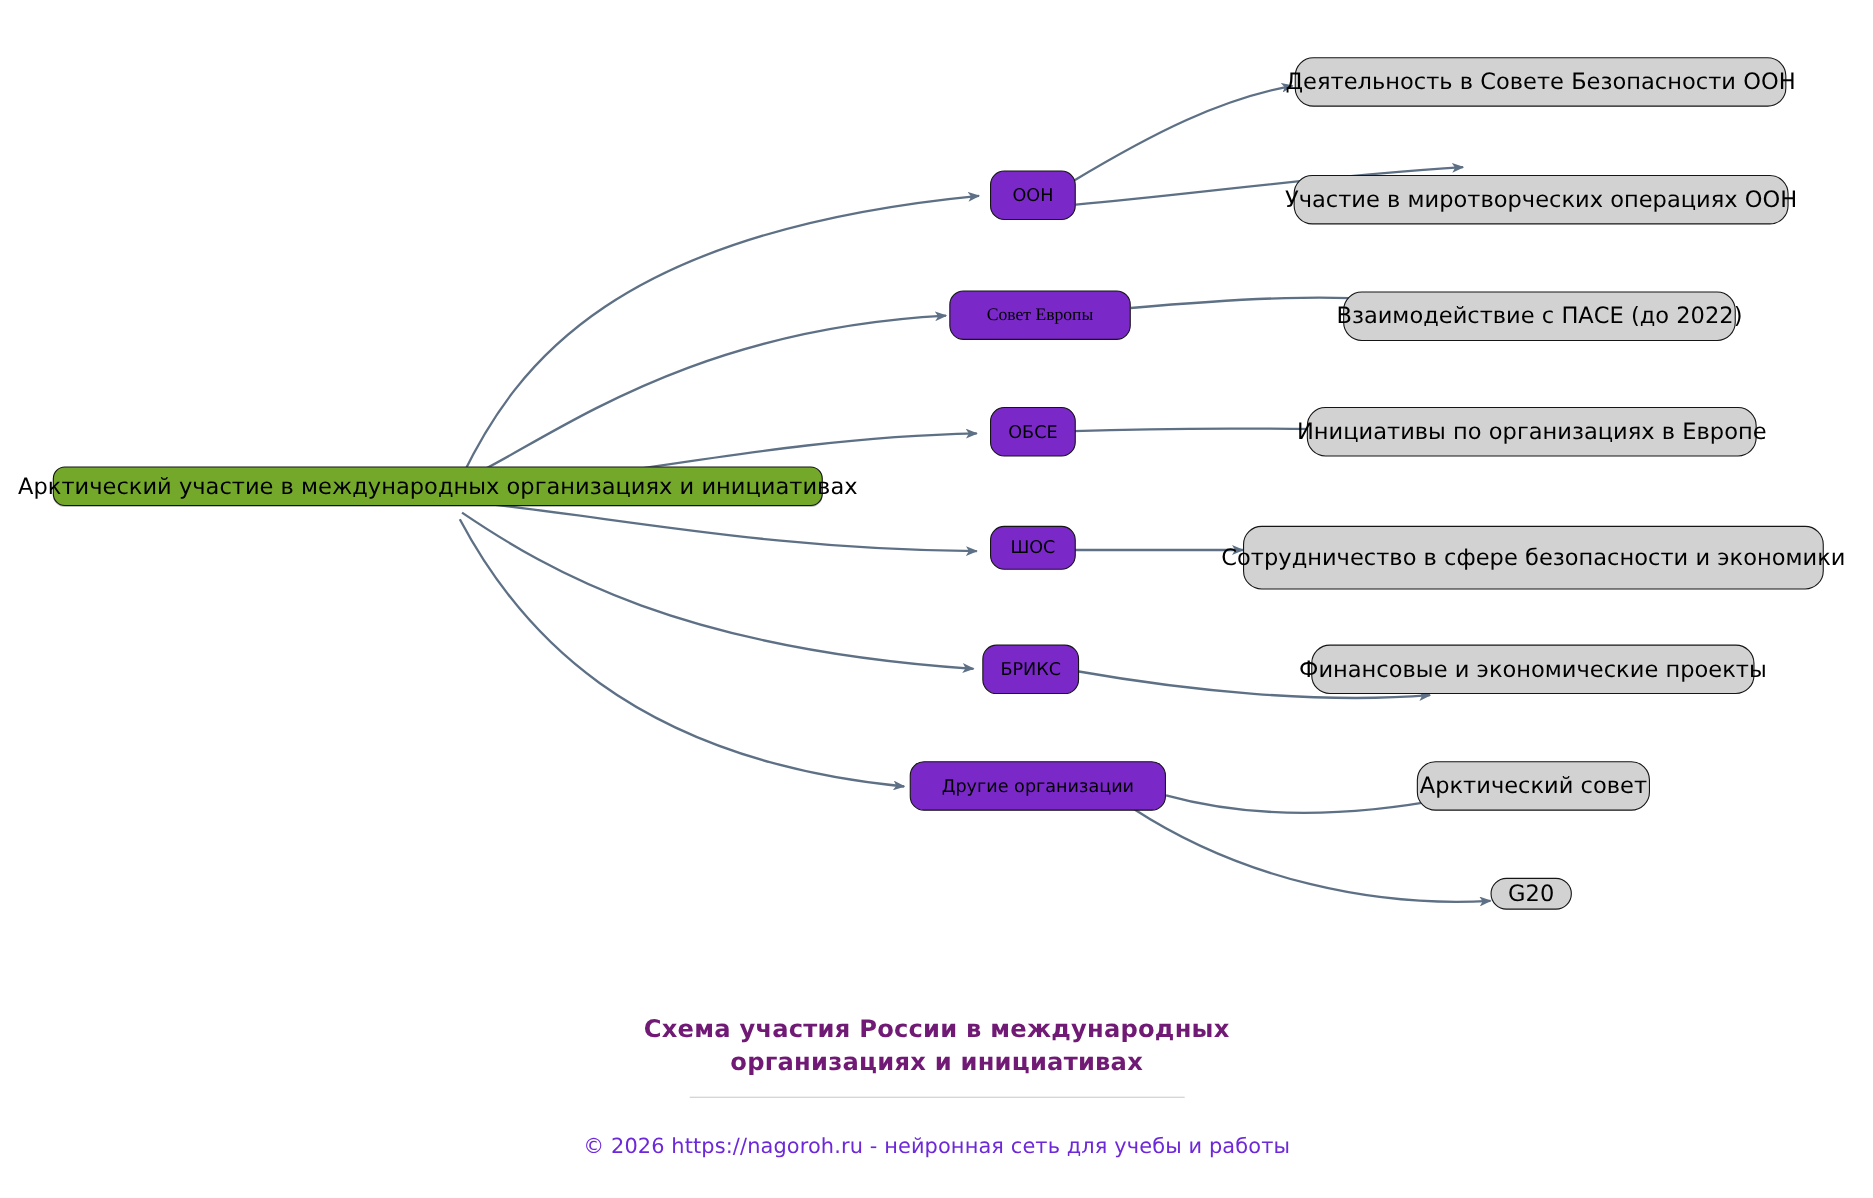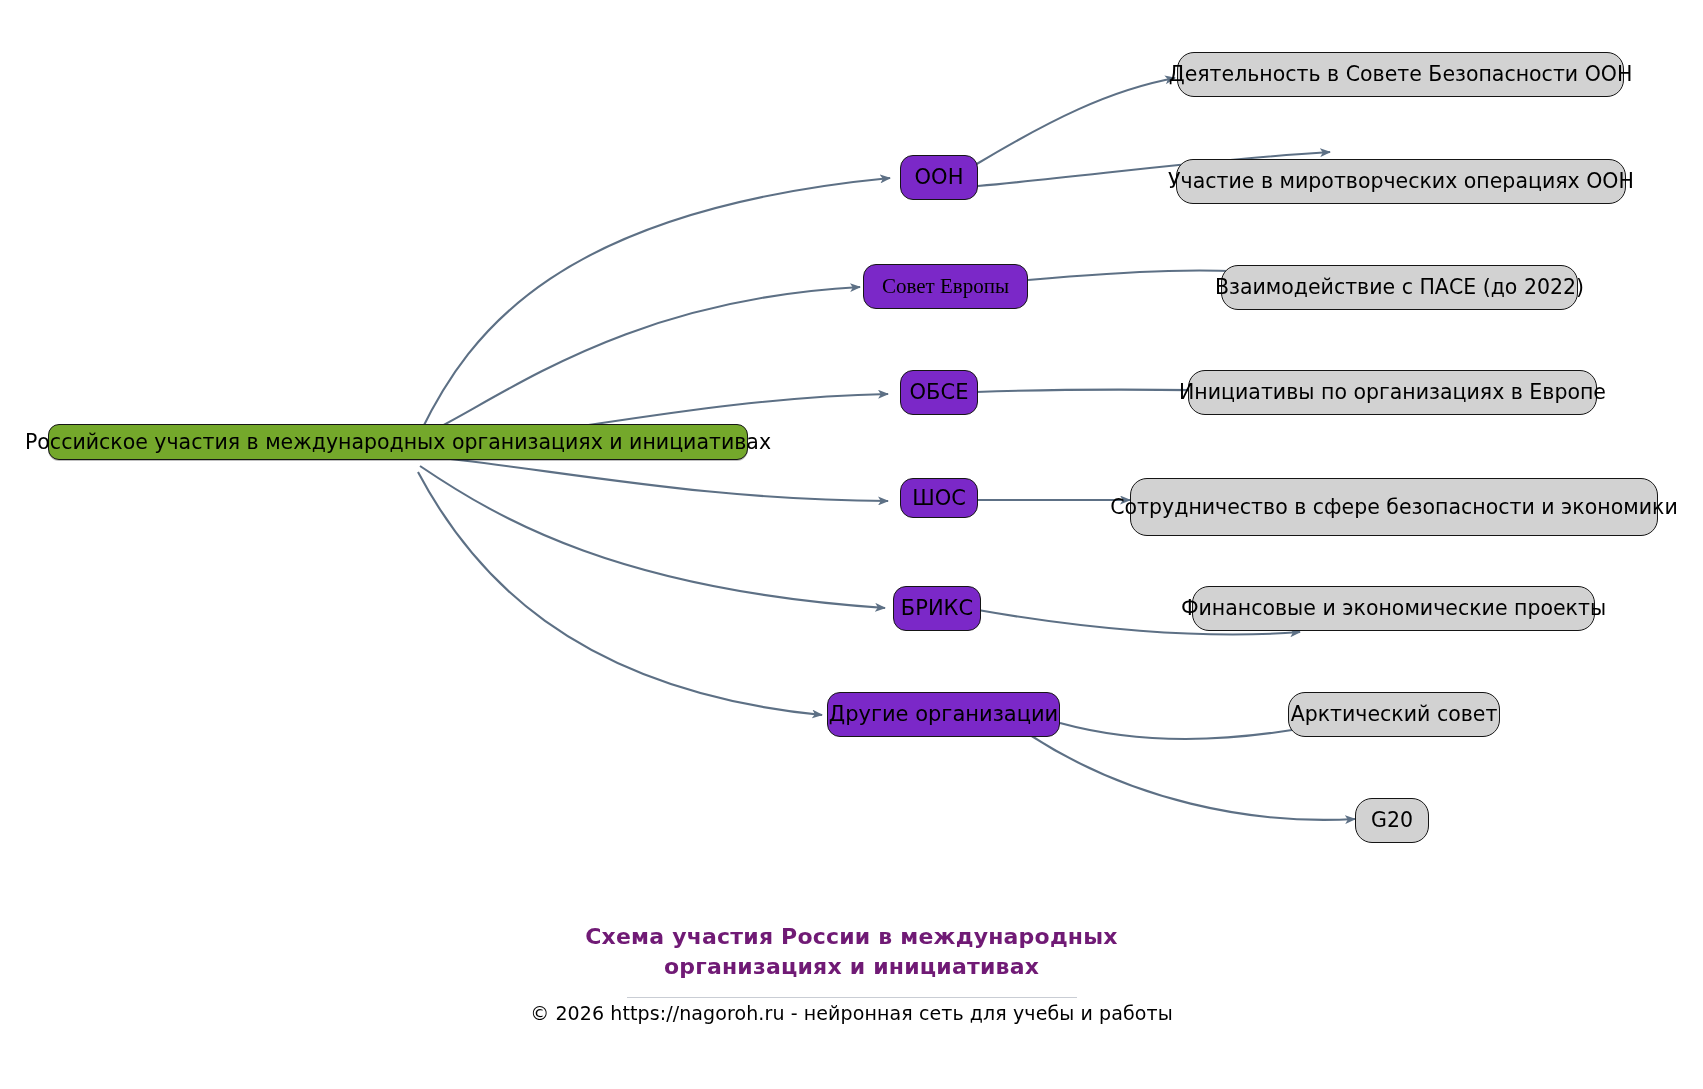--- a/index.html
+++ b/index.html
@@ -48,21 +48,21 @@
     background: #74A82B;
     border-radius: 11px;
     font-size: 20.5px;
     padding: 0 14px;
     box-shadow: 0 1px 0 rgba(0,0,0,0.25);
   }
 
   .node-branch {
     background: #7B28C8;
     border-radius: 13px;
-    font-size: 21px;
+    font-size: 16px;
     padding: 0 16px;
   }
 
   .node-leaf {
     background: #D2D2D2;
     border-radius: 17px;
     font-size: 20.5px;
     padding: 0 18px;
   }
 
@@ -84,22 +84,22 @@
   .caption-rule {
     width: 450px;
     height: 0;
     border: 0;
     border-top: 1px solid #C9CDD4;
     margin: 16px auto 0 auto;
   }
 
   .caption-copy {
     font-size: 19px;
-    color: #000000;
-    margin-top: 4px;
+    color: #6d28d9;
+    margin-top: 33px;
     letter-spacing: 0.1px;
   }
 </style>
 </head>
 <body>
 
 <div id="canvas">
 
   <svg id="edges" viewBox="0 0 1703 1089" xmlns="http://www.w3.org/2000/svg">
     <defs>
@@ -126,21 +126,21 @@
 
       <path d="M976,500 C1050,500 1090,500 1130,500"></path>
 
       <path d="M978,610 C1080,628 1200,640 1300,632"></path>
 
       <path d="M1060,723 C1140,745 1230,742 1315,726"></path>
       <path d="M1030,735 C1130,800 1250,825 1355,819"></path>
     </g>
   </svg>
 
-  <div class="node node-root" style="left:48px; top:424px; width:700px; height:36px;">Российское участия в международных организациях и инициативах</div>
+  <div class="node node-root" style="left:48px; top:424px; width:700px; height:36px;">Арктический участие в международных организациях и инициативах</div>
 
   <div class="node node-branch" style="left:900px; top:155px; width:78px; height:45px;">ООН</div>
 
   <div class="node node-branch" style="left:863px; top:264px; width:165px; height:45px;font-family:Liberation Serif, serif;">Совет Европы</div>
 
   <div class="node node-branch" style="left:900px; top:370px; width:78px; height:45px;">ОБСЕ</div>
 
   <div class="node node-branch" style="left:900px; top:478px; width:78px; height:40px;">ШОС</div>
 
   <div class="node node-branch" style="left:893px; top:586px; width:88px; height:45px;">БРИКС</div>
@@ -154,21 +154,21 @@
   <div class="node node-leaf" style="left:1221px; top:265px; width:357px; height:45px;">Взаимодействие с ПАСЕ (до 2022)</div>
 
   <div class="node node-leaf" style="left:1188px; top:370px; width:409px; height:45px;">Инициативы по организациях в Европе</div>
 
   <div class="node node-leaf" style="left:1130px; top:478px; width:528px; height:58px;">Сотрудничество в сфере безопасности и экономики</div>
 
   <div class="node node-leaf" style="left:1192px; top:586px; width:403px; height:45px;">Финансовые и экономические проекты</div>
 
   <div class="node node-leaf" style="left:1288px; top:692px; width:212px; height:45px;">Арктический совет</div>
 
-  <div class="node node-leaf" style="left:1355px; top:798px; width:74px; height:45px;">G20</div>
+  <div class="node node-leaf" style="left:1355px; top:798px; width:74px; height:29px;">G20</div>
 
   <div class="caption-wrap" style="top:922px;">
     <div>
       <div class="caption-title">Схема участия России в международных</div>
       <div class="caption-title">организациях и инициативах</div>
     </div>
     <hr class="caption-rule">
     <div class="caption-copy">© 2026 https://nagoroh.ru - нейронная сеть для учебы и работы</div>
   </div>
 

